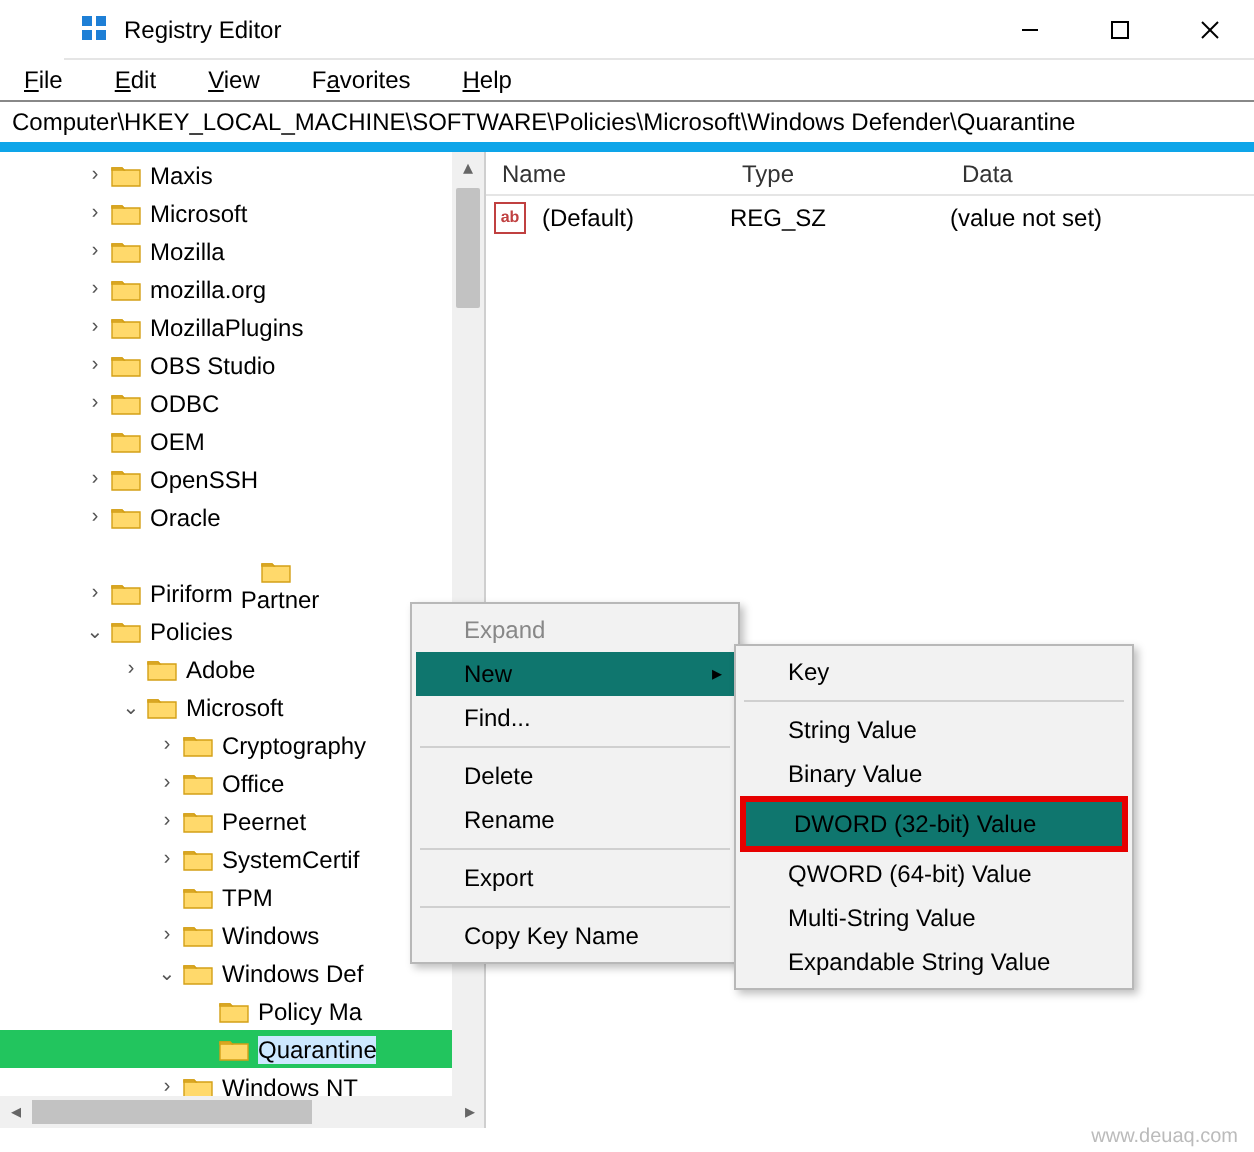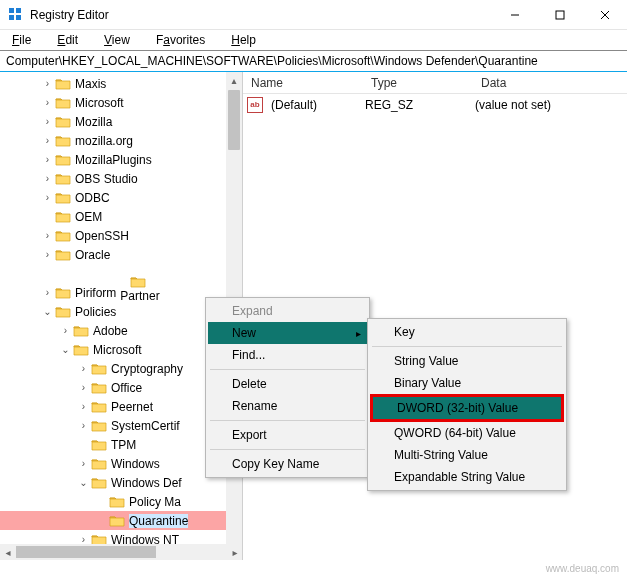--- a/index.html
+++ b/index.html
@@ -12,20 +12,21 @@
     height: 576px;
     overflow: hidden;
     position: relative;
   }
   .titlebar {
     height: 30px;
     display: flex;
     align-items: center;
     padding: 0 0 0 8px;
     border-bottom: 1px solid #e5e5e5;
+    margin-left: 32px;
   }
   .titlebar .app-icon {
     width: 16px; height: 16px;
     display: inline-flex; align-items: center; justify-content: center;
     margin-right: 6px;
   }
   .titlebar .title { flex: 1; font-size: 12px; }
   .winbtns { display: flex; }
   .winbtn {
     width: 45px; height: 30px;
@@ -39,21 +40,21 @@
     padding: 0 6px;
     gap: 14px;
   }
   .menubar .mitem {
     padding: 2px 6px;
     font-size: 12px;
   }
   .menubar .mitem .ul { text-decoration: underline; }
   .addrbar {
     border-top: 1px solid #888;
-    border-bottom: 1px solid #0ea5e9;
+    border-bottom: 5px solid #0ea5e9;
     padding: 3px 6px;
     font-size: 12px;
     white-space: nowrap;
     overflow: hidden;
   }
   .content {
     display: flex;
     height: calc(100% - 30px - 20px - 22px - 16px);
     position: relative;
   }
@@ -76,21 +77,21 @@
   }
   .tw { width: 15px; text-align: center; color: #555; font-size: 10px; cursor: default; }
   .tw.empty { visibility: hidden; }
   .folder {
     width: 16px; height: 14px;
     margin-right: 4px;
     display: inline-block;
   }
   .tlabel { font-size: 12px; }
   .tree-row.selected {
-    background: #fca5a5;
+    background: #22c55e;
   }
   .tree-row.selected .tlabel {
     background: #cde8ff;
   }
   .vscroll {
     position: absolute;
     right: 0; top: 0; bottom: 0;
     width: 16px;
     background: #f0f0f0;
   }

